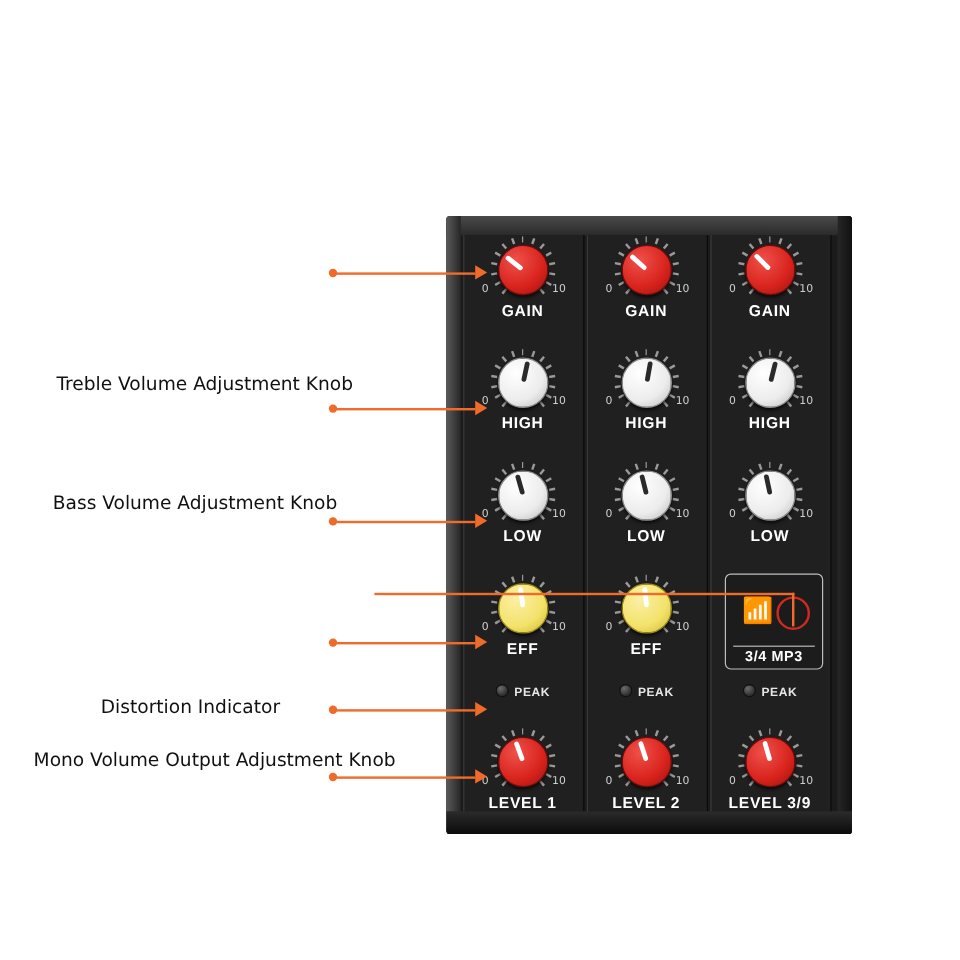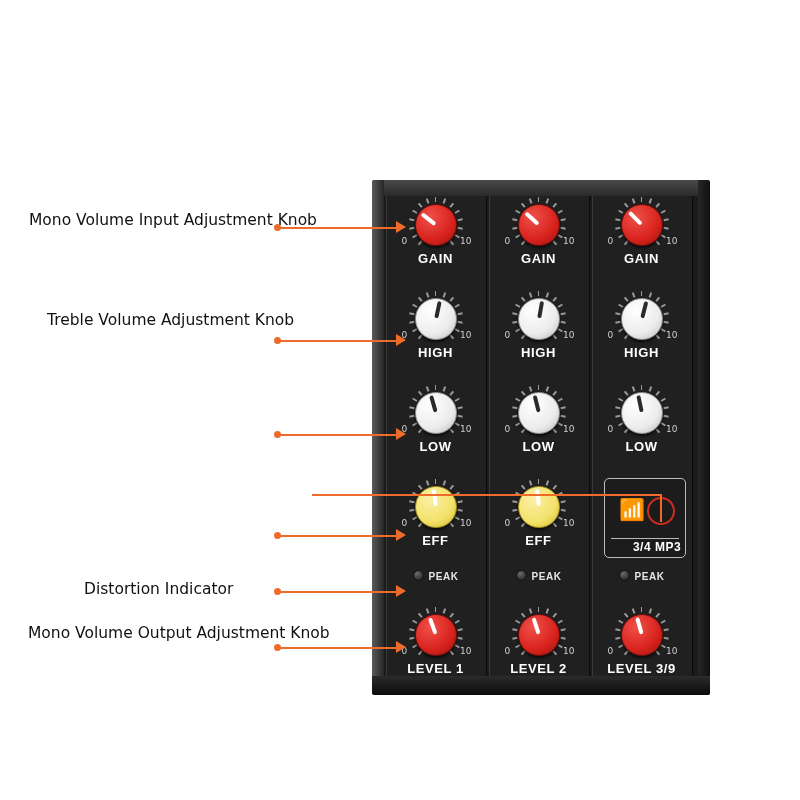--- a/index.html
+++ b/index.html
@@ -220,21 +220,21 @@
     right: 10px;
     top: 18px;
     width: 24px;
     height: 24px;
     border-radius: 50%;
     border: 2.5px solid #cf2a1f;
     background: #1b1b1b;
   }
   .bt-caption {
     position: absolute;
-    left: 12px;
+    left: 0;
     bottom: 3px;
     width: 80px;
     text-align: center;
     font-size: 12px;
     font-weight: bold;
     color: #ffffff;
     letter-spacing: .5px;
   }
   .bt-caption-underline {
     position: absolute;
@@ -686,30 +686,30 @@
         </div>
       <div class="knob red">
           <div class="pointer" style="transform:rotate(-16deg)"></div>
         </div>
       <span class="scale-min">0</span>
       <span class="scale-max">10</span>
     </div>
     <div class="knob-label">LEVEL 3/9</div>
   </div>
 
-  <div class="callout" style="left:29px; top:211px;">Mono Volume Input Adjustment Knob</div>
   <div class="leader-dot" style="left:274px; top:224px;"></div>
   <div class="leader" style="left:278px; top:227px; width:118px;"></div>
   <div class="leader-arrow" style="left:396px; top:221px;"></div>
 
   <div class="callout" style="left:47px; top:311px;">Treble Volume Adjustment Knob</div>
   <div class="leader-dot" style="left:274px; top:337px;"></div>
   <div class="leader" style="left:278px; top:340px; width:118px;"></div>
   <div class="leader-arrow" style="left:396px; top:334px;"></div>
 
+  <div class="callout" style="left:44px; top:410px;">Bass Volume Adjustment Knob</div>
   <div class="leader-dot" style="left:274px; top:431px;"></div>
   <div class="leader" style="left:278px; top:434px; width:118px;"></div>
   <div class="leader-arrow" style="left:396px; top:428px;"></div>
 
   <div class="leader" style="left:312px; top:494px; width:350px;"></div>
   <div class="leader-v" style="left:660px; top:494px; height:28px;"></div>
 
   <div class="leader-dot" style="left:274px; top:532px;"></div>
   <div class="leader" style="left:278px; top:535px; width:118px;"></div>
   <div class="leader-arrow" style="left:396px; top:529px;"></div>

